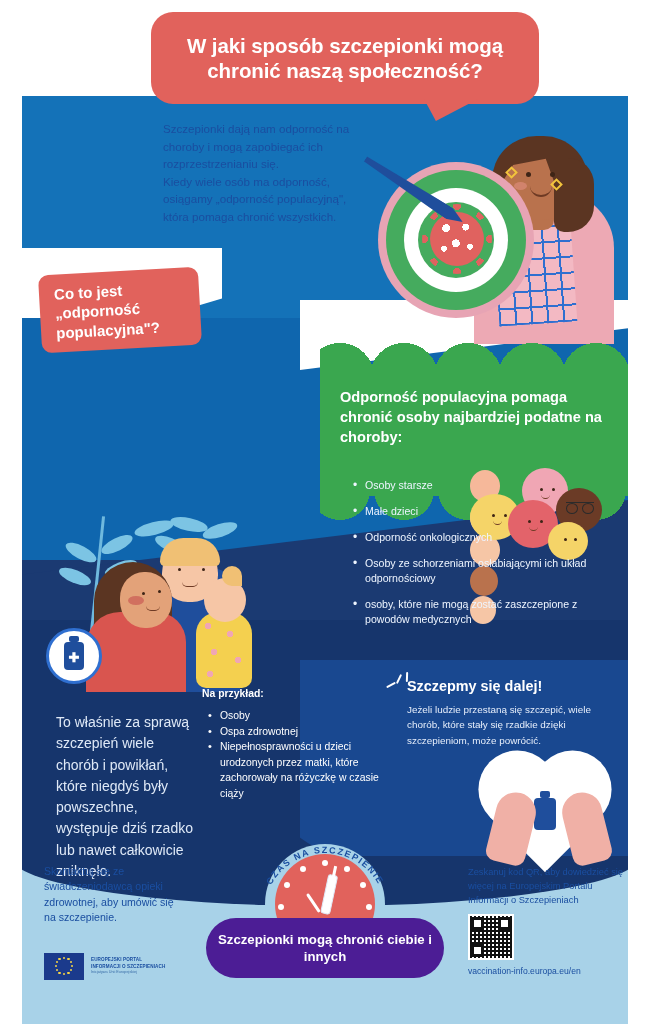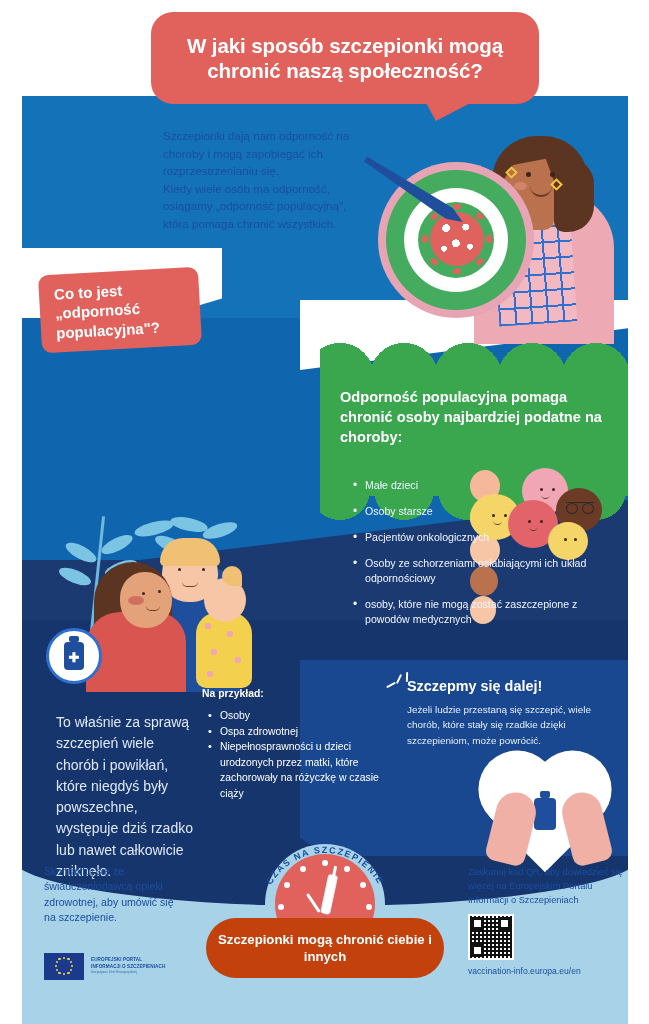--- a/index.html
+++ b/index.html
@@ -87,21 +87,21 @@
     letter-spacing: -0.1px;
   }
   .title-tail {
     position: absolute; left: 424px; top: 99px; width: 54px; height: 22px;
     background: #e1625c;
     clip-path: polygon(0 0, 100% 0, 22% 100%);
   }
 
   
   .intro {
-    position: absolute; left: 163px; top: 127px; width: 212px;
+    position: absolute; left: 163px; top: 120px; width: 212px;
     color: #1a4ea0; font-size: 11.6px; line-height: 1.52;
   }
 
   
   .illus-dart { position: absolute; left: 378px; top: 152px; width: 250px; height: 192px; }
   .woman-body {
     position: absolute; left: 96px; top: 40px; width: 140px; height: 152px;
     background: #eda9b4;
     border-radius: 56px 56px 0 0;
   }
@@ -405,21 +405,21 @@
     border: 1.2px solid #dfe9f7;
   }
   .syringe::before {
     content:""; position:absolute; left: 3px; top: -10px; width: 3px; height: 11px; background: #ffffff;
   }
   .circ-text { position: absolute; left: 0; top: 0; width: 138px; height: 116px; }
   .circ-text text { fill: #1a4ea0; font-family: "Liberation Sans", sans-serif; font-size: 9px; font-weight: bold; letter-spacing: 1.6px; }
 
   .banner-red {
     position: absolute; left: 206px; top: 918px; width: 238px; height: 60px;
-    background: #c2410c; border-radius: 30px;
+    background: #4c1d95; border-radius: 30px;
     display: flex; align-items: center; justify-content: center; text-align: center;
   }
   .banner-red p { color: #ffffff; font-size: 13.2px; font-weight: bold; line-height: 1.3; }
 
   .qr-text {
     position: absolute; left: 468px; top: 866px; width: 160px;
     color: #1a4ea0; font-size: 9.3px; line-height: 1.48;
   }
   .qr-code {
     position: absolute; left: 468px; top: 914px; width: 46px; height: 46px;
@@ -520,23 +520,23 @@
     <div class="tiny-eye" style="left:34px;top:44px"></div>
     <div class="tiny-smile" style="left:23px;top:50px"></div>
     <div class="tiny-eye" style="left:58px;top:50px"></div>
     <div class="tiny-eye" style="left:70px;top:50px"></div>
     <div class="tiny-smile" style="left:59px;top:56px"></div>
     <div class="tiny-eye" style="left:94px;top:68px"></div>
     <div class="tiny-eye" style="left:104px;top:68px"></div>
   </div>
 
   <ul class="bullets">
+    <li>Osoby starsze</li>
     <li>Małe dzieci</li>
-    <li>Osoby starsze</li>
-    <li>Pacjentów onkologicznych</li>
+    <li>Odporność onkologicznych</li>
     <li>Osoby ze schorzeniami osłabiającymi ich układ odpornościowy</li>
     <li>osoby, które nie mogą zostać zaszczepione z powodów medycznych</li>
   </ul>
 
   <div class="illus-family">
     <div class="leaf-stem"></div>
     <div class="leaf lv1"></div>
     <div class="leaf lv2"></div>
     <div class="leaf lv3"></div>
     <div class="leaf lv4"></div>

